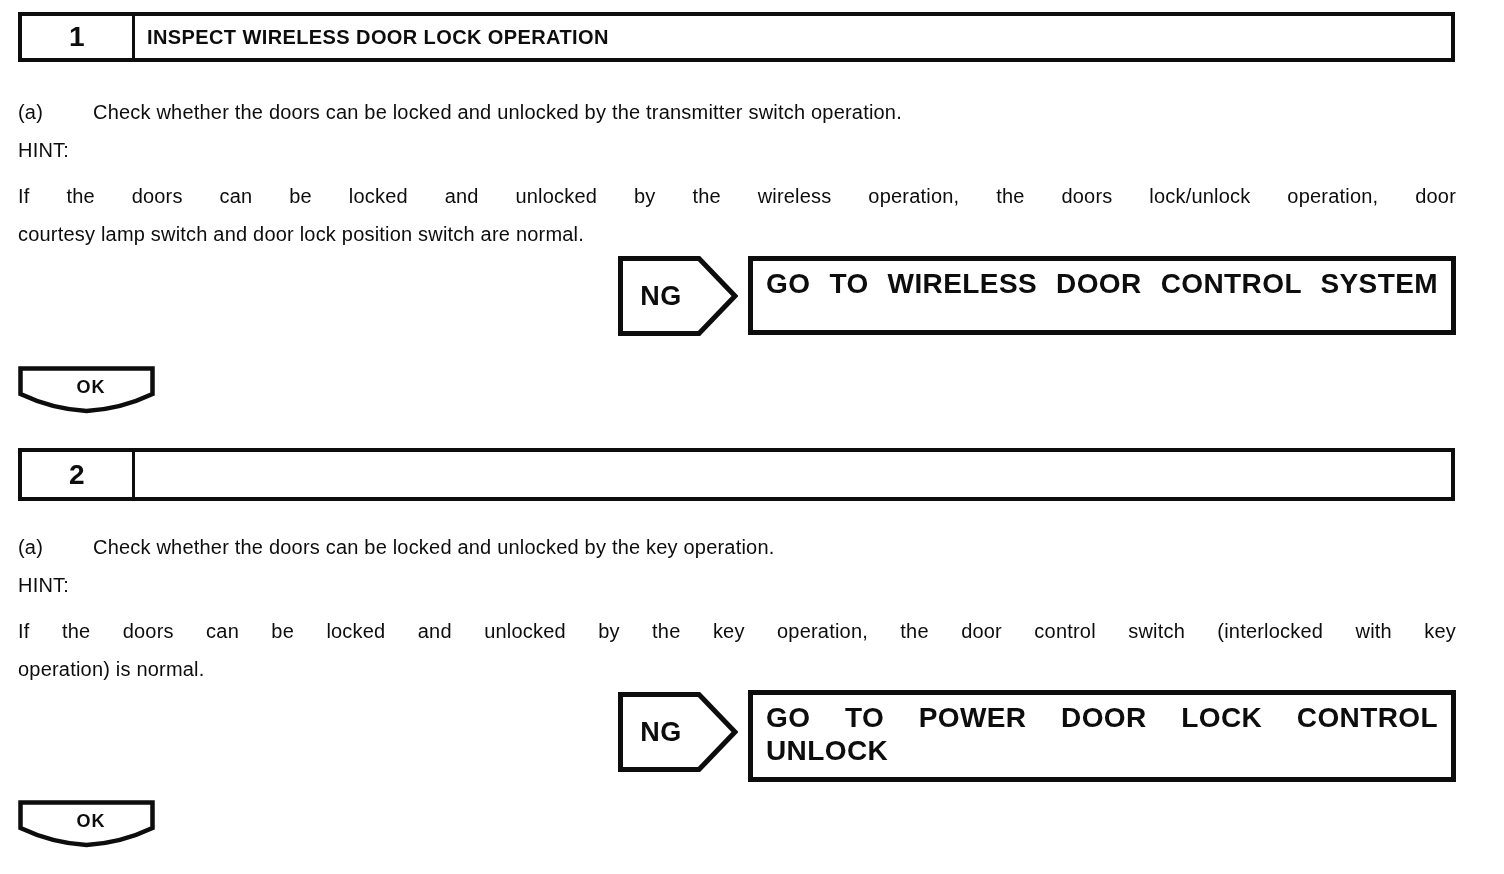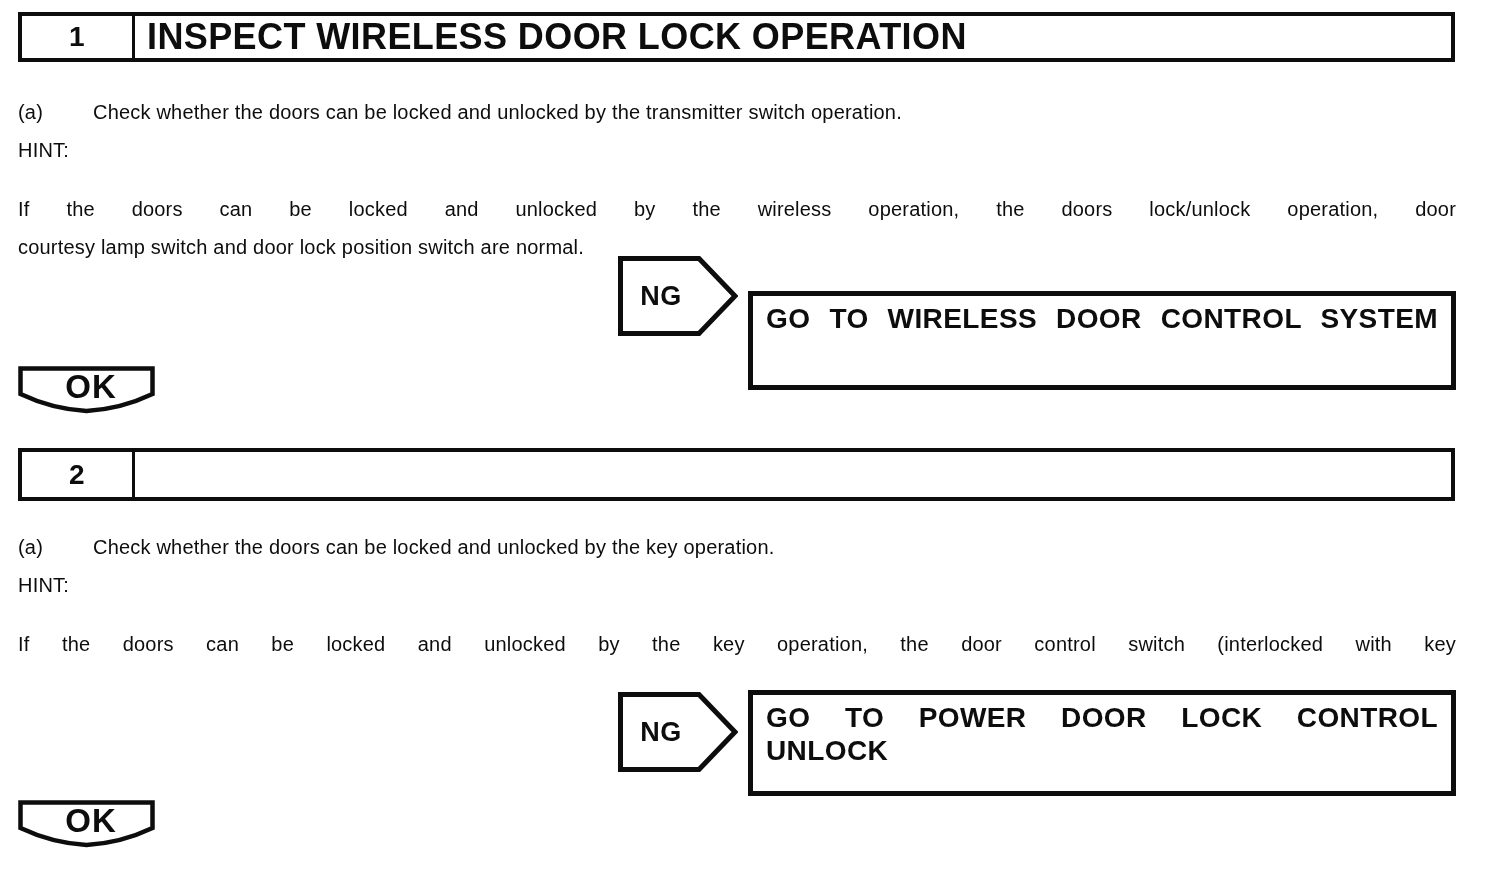--- a/index.html
+++ b/index.html
@@ -38,40 +38,40 @@
     font-size: 28px;
     font-weight: bold;
     letter-spacing: 0.5px;
     flex: 0 0 auto;
   }
   .step-title {
     flex: 1;
     display: flex;
     align-items: center;
     padding-left: 12px;
-    font-size: 36px;
+    font-size: 20px;
     font-weight: bold;
     letter-spacing: 0.4px;
     white-space: nowrap;
   }
 
   
   .text-block {
     position: absolute;
     left: 18px;
     width: 1438px;
     font-size: 20px;
     line-height: 38px;
     letter-spacing: 0.2px;
   }
   .alpha-label {
     display: inline-block;
     width: 75px;
   }
-  .hint-gap { margin-top: 21px; }
+  .hint-gap { margin-top: 8px; }
   .justify-full {
     text-align: justify;
     text-align-last: justify;
   }
 
   
   .ng-arrow {
     position: absolute;
     width: 120px;
     height: 64px;
@@ -116,21 +116,21 @@
   .ok-badge svg { position: absolute; left: 0; top: 0; }
   .ok-badge .ok-text {
     position: absolute;
     left: 0;
     top: 3px;
     width: 146px;
     height: 36px;
     display: flex;
     align-items: center;
     justify-content: center;
-    font-size: 33px;
+    font-size: 18px;
     font-weight: bold;
     letter-spacing: 1px;
   }
 </style>
 </head>
 <body>
 
 <div class="page">
 
   <div class="step-header" style="top:12px;">
@@ -147,21 +147,21 @@
     <div>courtesy lamp switch and door lock position switch are normal.</div>
   </div>
 
   <div class="ng-arrow" style="left:618px; top:256px;">
     <svg width="120" height="80" viewBox="0 0 120 80">
       <polygon points="2.5,2.5 81,2.5 117,40 81,77.5 2.5,77.5" fill="#ffffff" stroke="#0d0d0d" stroke-width="5"></polygon>
     </svg>
     <span class="ng-text">NG</span>
   </div>
 
-  <div class="ng-box" style="top:256px; height:99px;margin-top:35px;">
+  <div class="ng-box" style="top:256px; height:79px;">
     <div class="justify-full">GO TO WIRELESS DOOR CONTROL SYSTEM</div>
     <div></div>
   </div>
 
   <div class="ok-badge" style="top:366px;">
     <svg width="137" height="50" viewBox="0 0 137 50">
       <path d="M2.5,2.5 L134.5,2.5 L134.5,28 Q103,43 68.5,45 Q34,43 2.5,28 Z" fill="#ffffff" stroke="#0d0d0d" stroke-width="4.5"></path>
     </svg>
     <span class="ok-text">OK</span>
   </div>
@@ -169,30 +169,31 @@
   <div class="step-header" style="top:448px; height:53px;">
     <div class="step-num">2</div>
   </div>
 
   <div class="text-block" style="top:528px;">
     <div>
       <span class="alpha-label">(a)</span><span>Check whether the doors can be locked and unlocked by the key operation.</span>
     </div>
     <div>HINT:</div>
     <div class="hint-gap justify-full">If the doors can be locked and unlocked by the key operation, the door control switch (interlocked with key</div>
+    <div>operation) is normal.</div>
   </div>
 
   <div class="ng-arrow" style="left:618px; top:692px;">
     <svg width="120" height="80" viewBox="0 0 120 80">
       <polygon points="2.5,2.5 81,2.5 117,40 81,77.5 2.5,77.5" fill="#ffffff" stroke="#0d0d0d" stroke-width="5"></polygon>
     </svg>
     <span class="ng-text">NG</span>
   </div>
 
-  <div class="ng-box" style="top:690px; height:106px;">
+  <div class="ng-box" style="top:690px; height:92px;">
     <div class="justify-full">GO TO POWER DOOR LOCK CONTROL</div>
     <div>UNLOCK</div>
   </div>
 
   <div class="ok-badge" style="top:800px;">
     <svg width="137" height="50" viewBox="0 0 137 50">
       <path d="M2.5,2.5 L134.5,2.5 L134.5,28 Q103,43 68.5,45 Q34,43 2.5,28 Z" fill="#ffffff" stroke="#0d0d0d" stroke-width="4.5"></path>
     </svg>
     <span class="ok-text">OK</span>
   </div>

